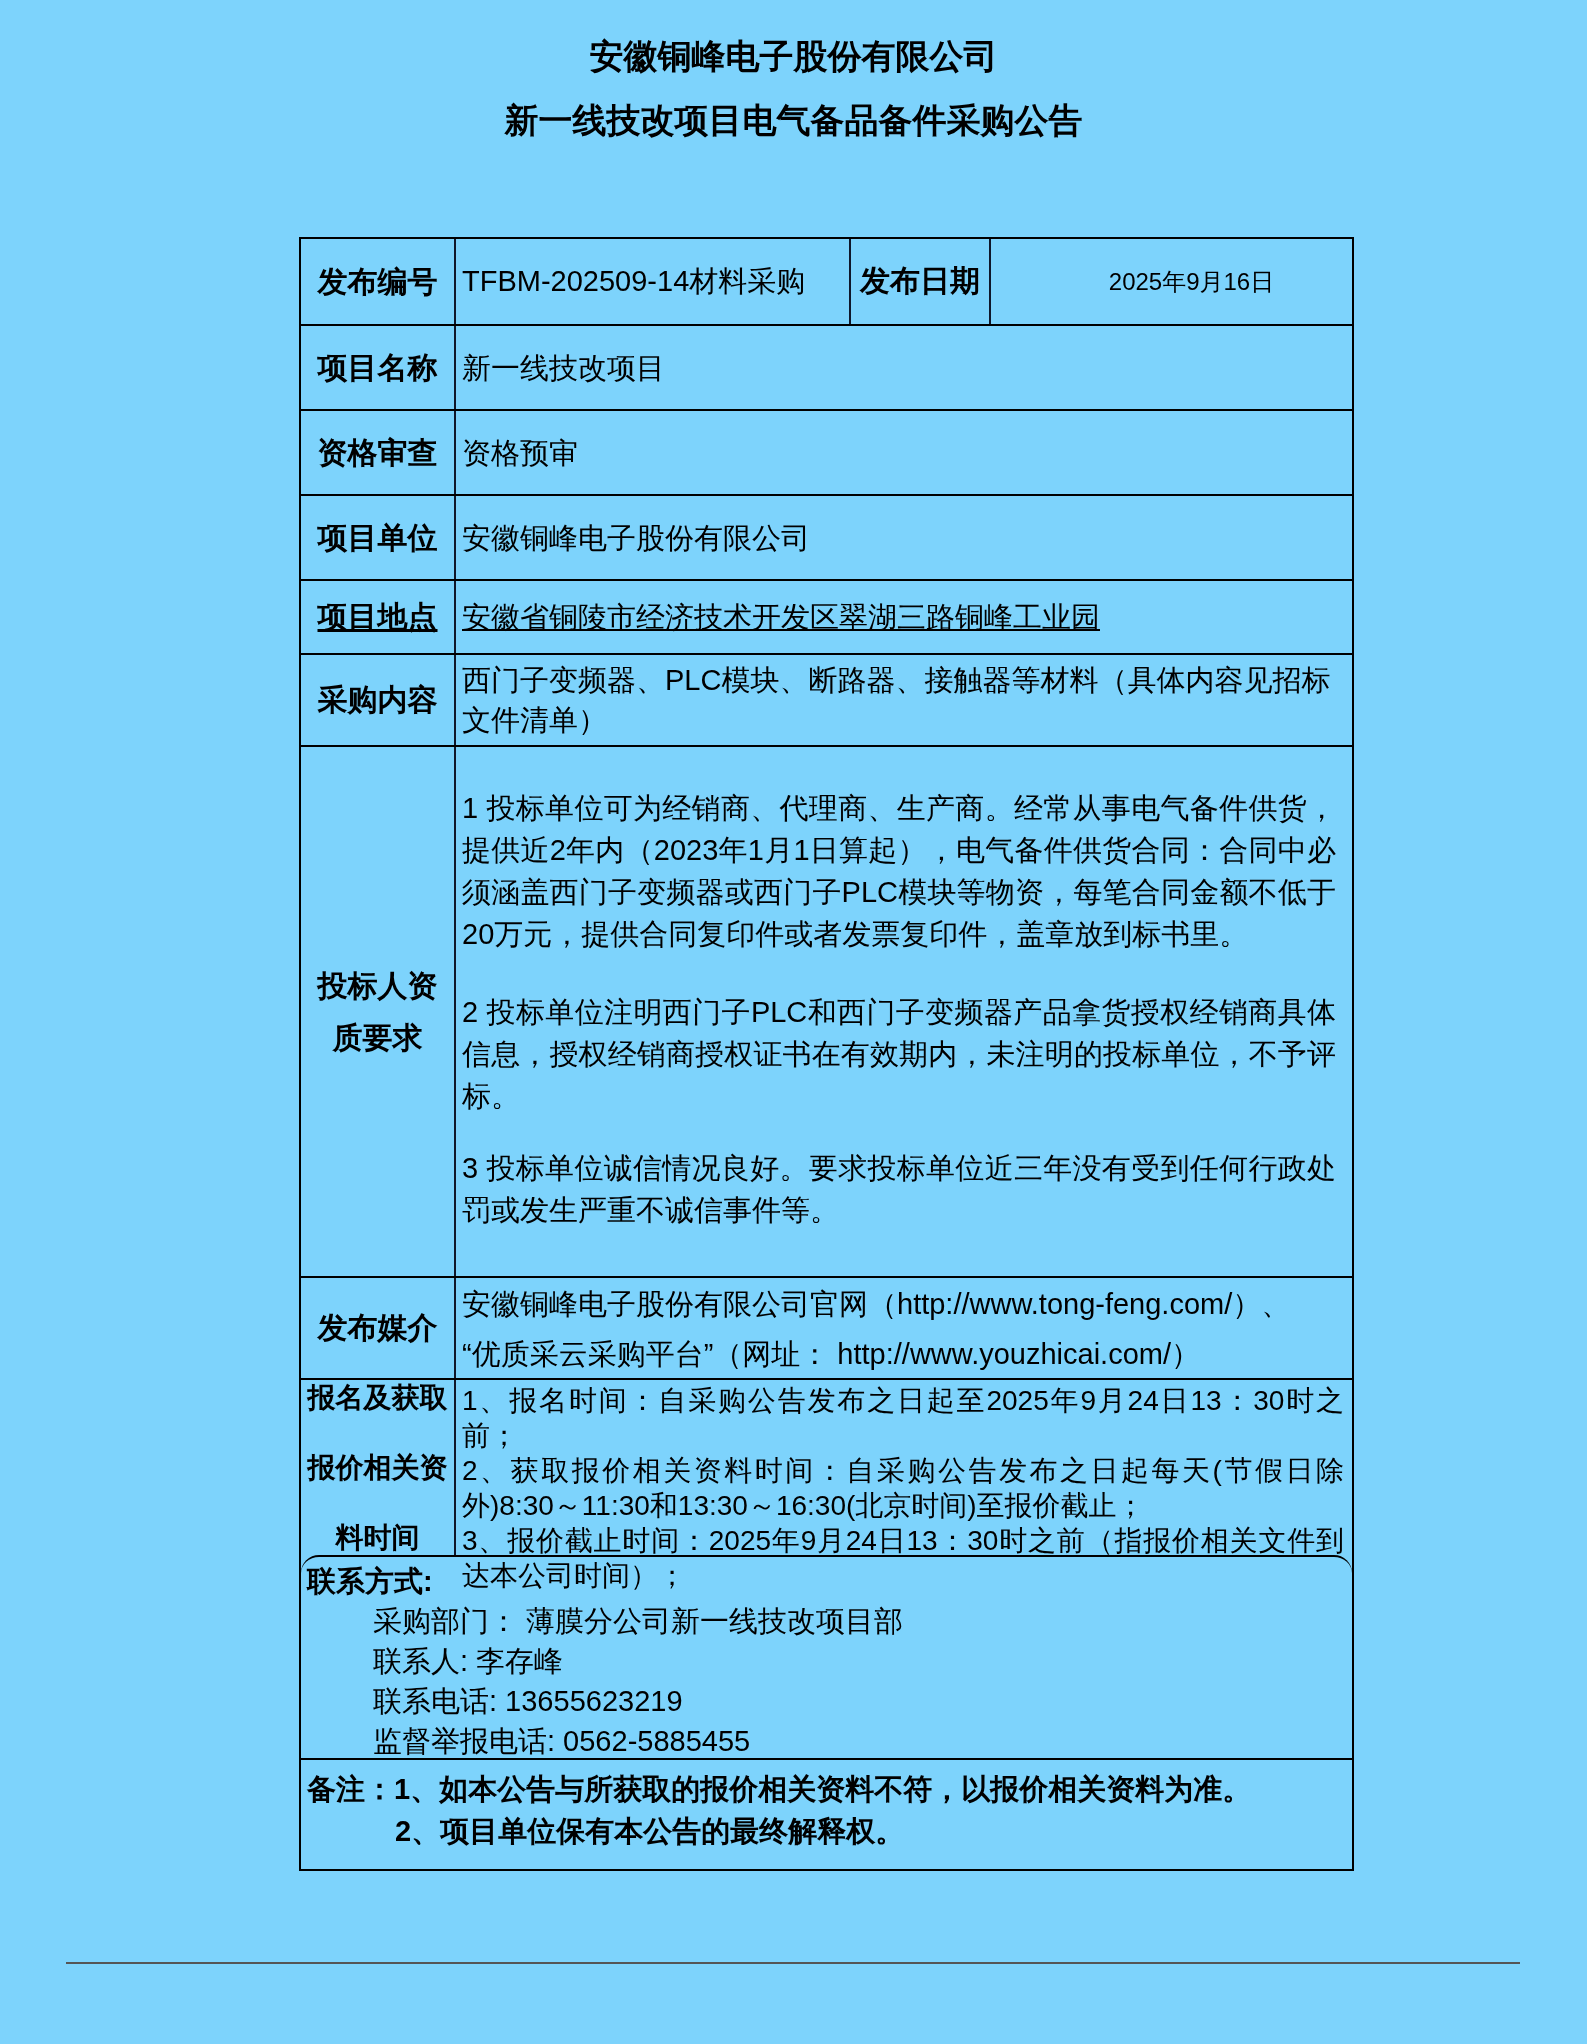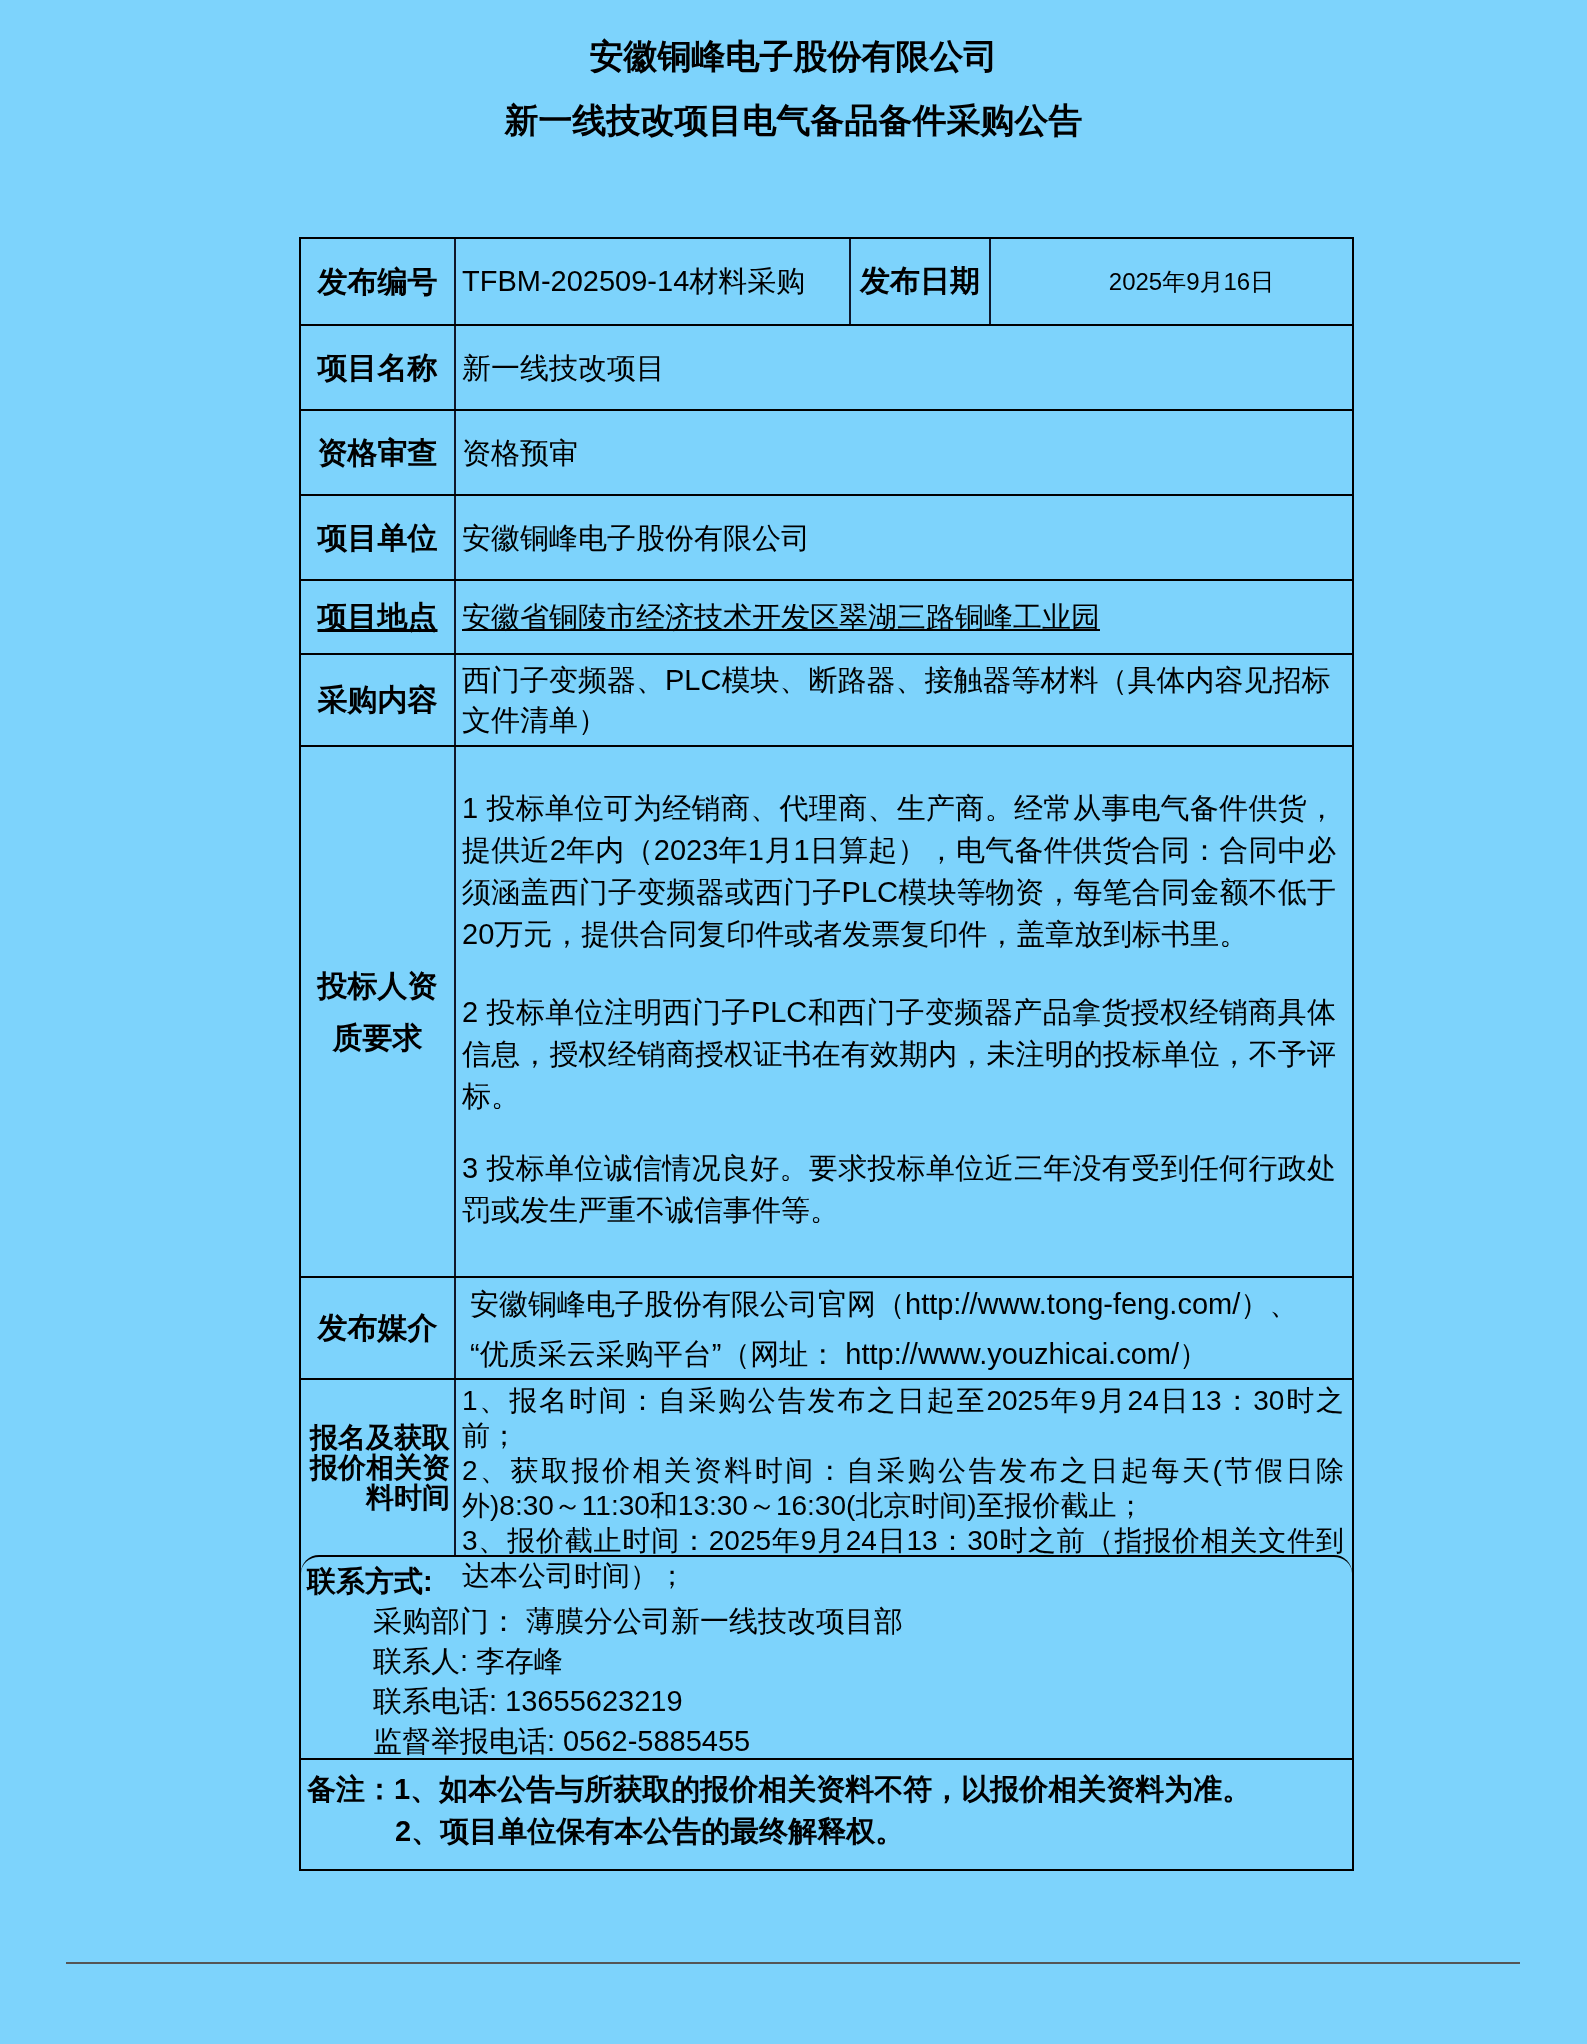--- a/index.html
+++ b/index.html
@@ -81,26 +81,26 @@
   }
   .qual-content p.p1 { margin-top: 40px; }
   .qual-content p.p2 { margin-top: 36px; }
   .qual-content p.p3 { margin-top: 30px; }
 
   
   .media-content {
     flex: 1 1 auto;
     font-size: 29px;
     line-height: 50px;
-    padding: 1px 10px 0 14px;
-    display: block;
-  }
-
-  
-  .sched-label { font-size: 28px; line-height: 30px; text-align: right; }
+    padding: 1px 10px 0 6px;
+    display: block;
+  }
+
+  
+  .sched-label { font-size: 28px; line-height: 70px; }
   .sched-content {
     flex: 1 1 auto;
     font-size: 28px;
     line-height: 35px;
     padding: 3px 8px 0 6px;
     text-align: justify;
     display: block;
   }
 
   

